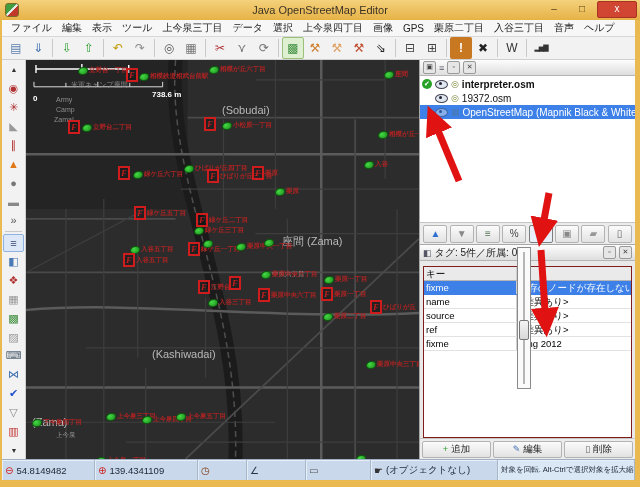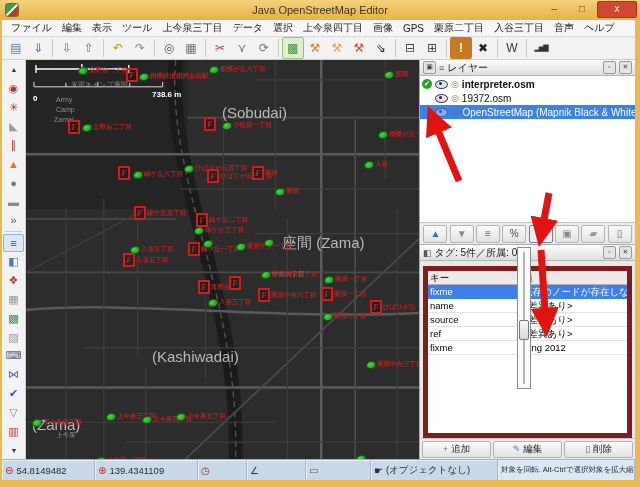--- a/index.html
+++ b/index.html
@@ -25,21 +25,21 @@
   .ltb{width:23px;background:#f2f2f2;border-right:1px solid #cfcfcf;display:flex;flex-direction:column;align-items:center;padding-top:1px;gap:1px;}
   .ltb-btn{width:19px;height:18px;display:flex;align-items:center;justify-content:center;font-size:11px;border:1px solid transparent;border-radius:2px;}
   .ltb-btn.active{background:#dce8f8;border-color:#8fb2e0;}
   .ltb-sep{width:17px;height:1px;background:#c9c9c9;margin:1px 0;}
   
   .map{flex:1;position:relative;background:#2c2c2c;overflow:hidden;}
   .map svg.roads{position:absolute;inset:0;width:100%;height:100%;}
   .maplabel{position:absolute;white-space:nowrap;}
   .maplabel.dim{color:#8d8d8d;font-size:7px;}
   .maplabel.scale{color:#fff;font-size:8px;font-weight:bold;}
-  .maplabel.place{color:#b9b9b9;font-size:15px;}
+  .maplabel.place{color:#b9b9b9;font-size:11px;}
   .maplabel.small{color:#9a9a9a;font-size:6.5px;}
   .marker{position:absolute;display:flex;align-items:center;gap:1px;}
   .node{width:8px;height:6px;background:radial-gradient(circle at 35% 35%,#45d845,#1d8f1d);border:1px solid #0e5c0e;border-radius:60% 40% 55% 45%;flex:none;}
   .fixme{width:8px;height:10px;border:2px solid #cf1d1d;color:#cf1d1d;font:italic bold 8px "Liberation Serif",serif;display:flex;align-items:center;justify-content:center;background:rgba(10,10,10,.3);flex:none;}
   .marker-label{color:#ae2323;font-size:6.5px;font-weight:bold;white-space:nowrap;}
   
   .rpanel{width:215px;background:#e9e9e9;border-left:1px solid #a8a8a8;display:flex;flex-direction:column;}
   .phead{height:15px;background:linear-gradient(#fdfdfd,#dedede);border-bottom:1px solid #b5b5b5;display:flex;align-items:center;padding:0 3px;gap:3px;}
   .phead .ptitle{flex:1;font-size:10px;color:#222;}
   .phead .picon{font-size:9px;color:#556;}
@@ -54,21 +54,21 @@
   .eye{width:11px;height:7px;border:1px solid #445;border-radius:50%;position:relative;flex:none;background:#dfe6ee;}
   .eye::after{content:"";position:absolute;left:3px;top:1px;width:3px;height:3px;border-radius:50%;background:#223;}
   .eye.dim{opacity:.45;}
   .lico{font-size:9px;flex:none;}
   .lname{white-space:nowrap;overflow:hidden;}
   .lbtns{height:21px;background:#ececec;border-top:1px solid #c5c5c5;display:flex;align-items:center;justify-content:space-evenly;padding:0 1px;}
   .lbtn{width:22px;height:16px;border:1px solid #b3b3b3;border-radius:2px;background:linear-gradient(#fbfbfb,#e2e2e2);font-size:10px;display:flex;align-items:center;justify-content:center;}
   .lbtn.active{background:#e9eff9;border-color:#7d7d7d;}
   .tagspanel{flex:1;display:flex;flex-direction:column;min-height:0;}
   .tagsbody{flex:1;padding:5px 3px 0 3px;display:flex;flex-direction:column;min-height:0;}
-  .tagtable{background:#fff;border:5px solid #7f1d1d;display:flex;flex-direction:column;flex:1;}
+  .tagtable{background:#fff;border:1px solid #7f1d1d;display:flex;flex-direction:column;flex:1;}
   .trow{display:flex;height:13px;border-bottom:1px solid #e2e2e2;}
   .trow.head{background:#eaeaea;border-bottom:1px solid #b5b5b5;height:13px;}
   .trow.sel{background:#3c80e8;color:#fff;border-bottom-color:#3c80e8;}
   .tcell{font-size:9.5px;padding:0 2px;line-height:13px;white-space:nowrap;overflow:hidden;}
   .tkey{width:88px;border-right:1px solid #cfcfcf;flex:none;}
   .tval{flex:1;}
   .tfill{flex:1;background:#fff;}
   .tagbtns{height:18px;display:flex;align-items:center;gap:2px;padding:1px 2px;background:#ececec;border-top:1px solid #c5c5c5;}
   .tagbtn{flex:1;height:15px;border:1px solid #b3b3b3;border-radius:2px;background:linear-gradient(#fbfbfb,#e2e2e2);font-size:9.5px;display:flex;align-items:center;justify-content:center;gap:3px;color:#222;}
   .tagbtn .g{font-size:9px;}
@@ -405,21 +405,20 @@
           <div class="marker" style="left: 330px; top: 395px;">
             <div class="node"></div>
           </div>
         </div>
 
       <div class="rpanel">
         <div class="layers">
           <div class="phead">
             <span class="phbtn">▣</span>
             <span class="picon">≡</span>
-            <span class="ptitle">レイヤー</span>
             <span class="phbtn">▫</span>
             <span class="phbtn">✕</span>
           </div>
           <div class="layerlist" id="layerlist">
               <div class="layer-row bold">
                 <div class="chk">✔</div>
                 <div class="eye"></div>
                 <div class="lico" style="color: rgb(122, 138, 58);">◎</div>
                 <div class="lname">interpreter.osm</div>
               </div>

